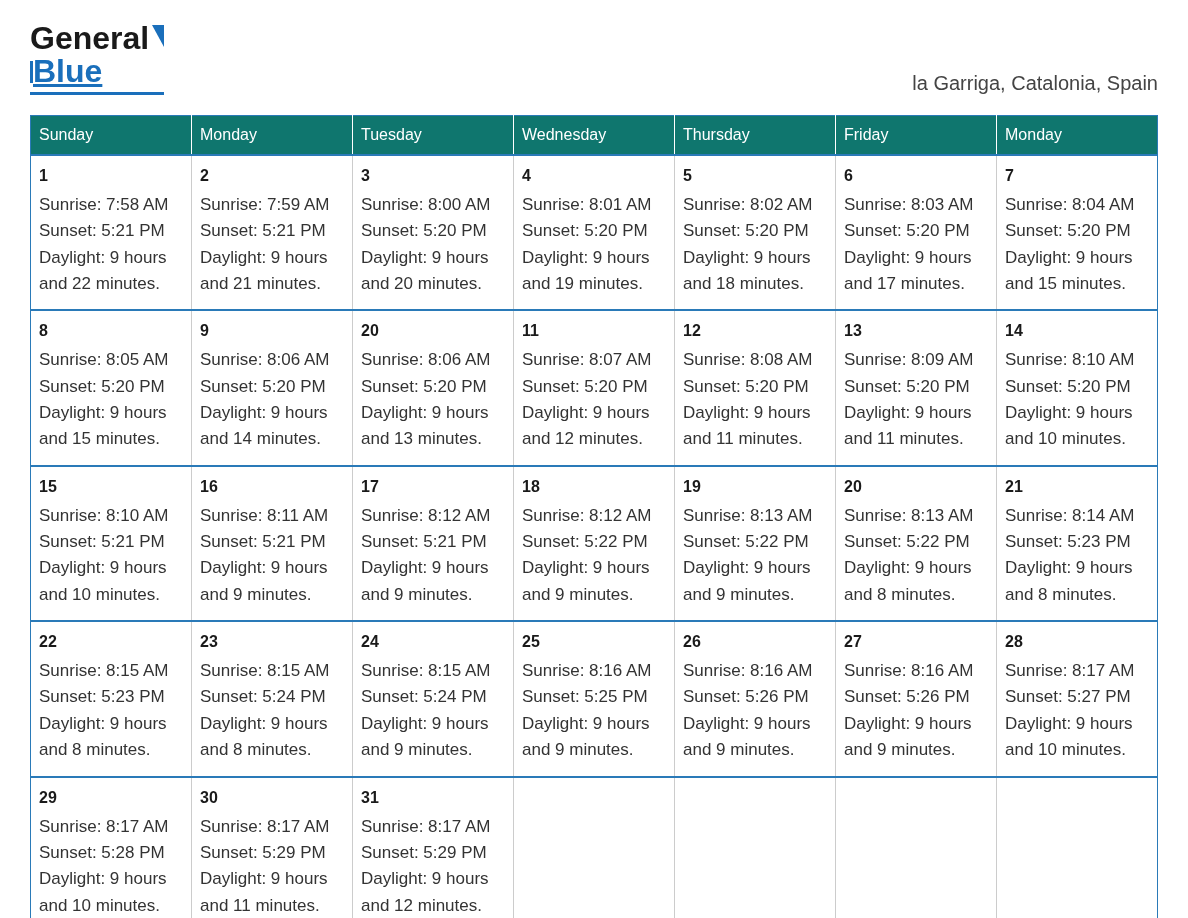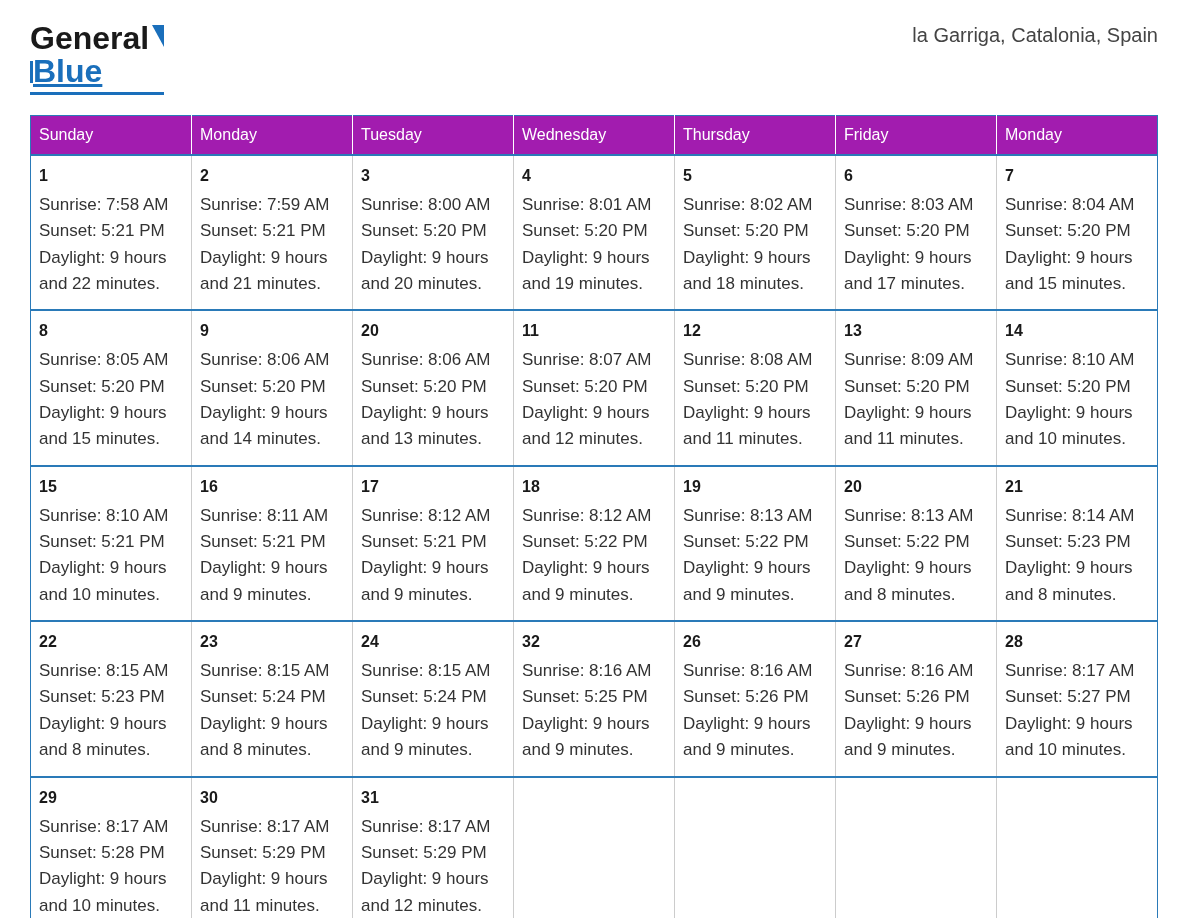--- a/index.html
+++ b/index.html
@@ -6,21 +6,21 @@
     body {
       font-family: Arial, sans-serif;
       background: #fff;
       padding: 20px 30px;
       width: 1188px;
       min-height: 918px;
     }
     .header {
       display: flex;
       justify-content: space-between;
-      align-items: flex-start;
+      align-items: flex-end;
       margin-bottom: 20px;
       gap: 20px;
     }
     .logo {
       display: flex;
       flex-direction: column;
       align-items: flex-start;
     }
     .logo-line {
       width: 100%;
@@ -45,21 +45,21 @@
       font-size: 20px;
       color: #444;
       margin-top: 4px;
     }
     .calendar {
       width: 100%;
       border-collapse: collapse;
       border: 1px solid #2a7ab8;
     }
     .calendar thead th {
-      background: #a21caf;
+      background: #0f766e;
       color: #fff;
       font-size: 16px;
       font-weight: normal;
       padding: 10px 8px;
       text-align: left;
       border-right: 1px solid #fff;
     }
     .calendar thead th:last-child {
       border-right: none;
     }
@@ -344,21 +344,21 @@
         <td>
           <span class="day-num">24</span>
           <div class="day-info">
             <span>Sunrise: 8:15 AM</span><br>
             <span>Sunset: 5:24 PM</span><br>
             <span>Daylight: 9 hours</span><br>
             <span>and 9 minutes.</span>
           </div>
         </td>
         <td>
-          <span class="day-num">32</span>
+          <span class="day-num">25</span>
           <div class="day-info">
             <span>Sunrise: 8:16 AM</span><br>
             <span>Sunset: 5:25 PM</span><br>
             <span>Daylight: 9 hours</span><br>
             <span>and 9 minutes.</span>
           </div>
         </td>
         <td>
           <span class="day-num">26</span>
           <div class="day-info">

